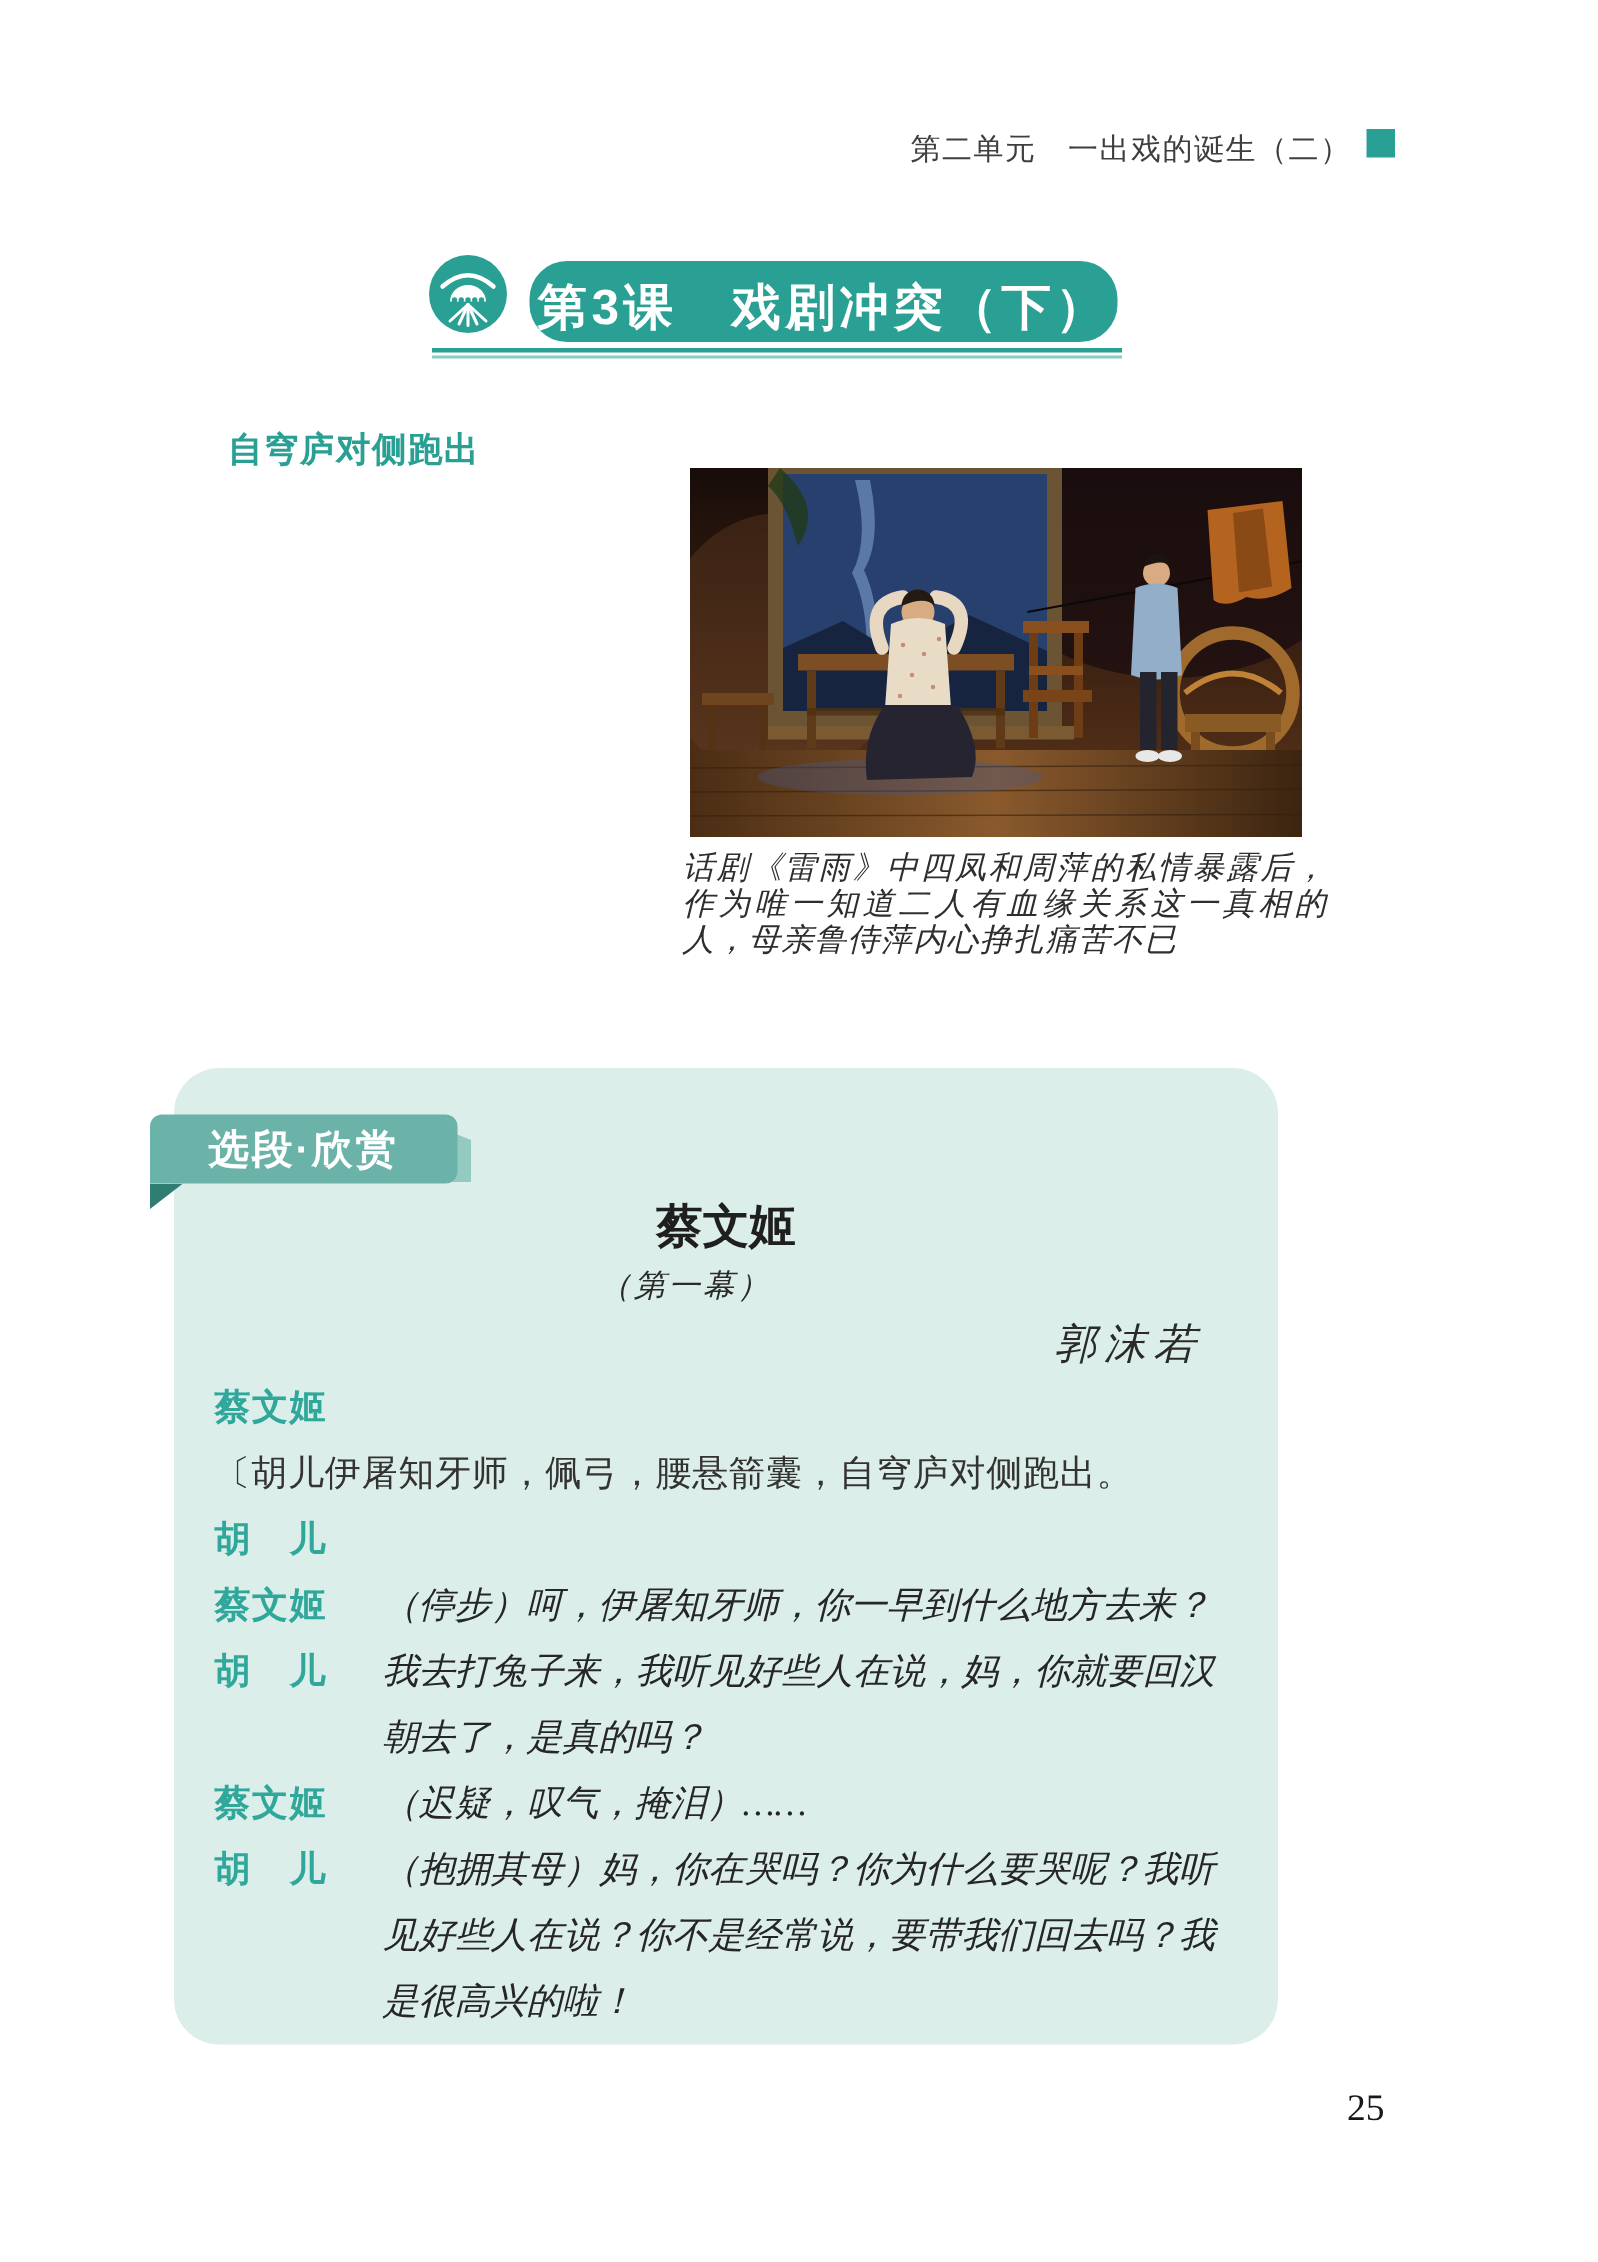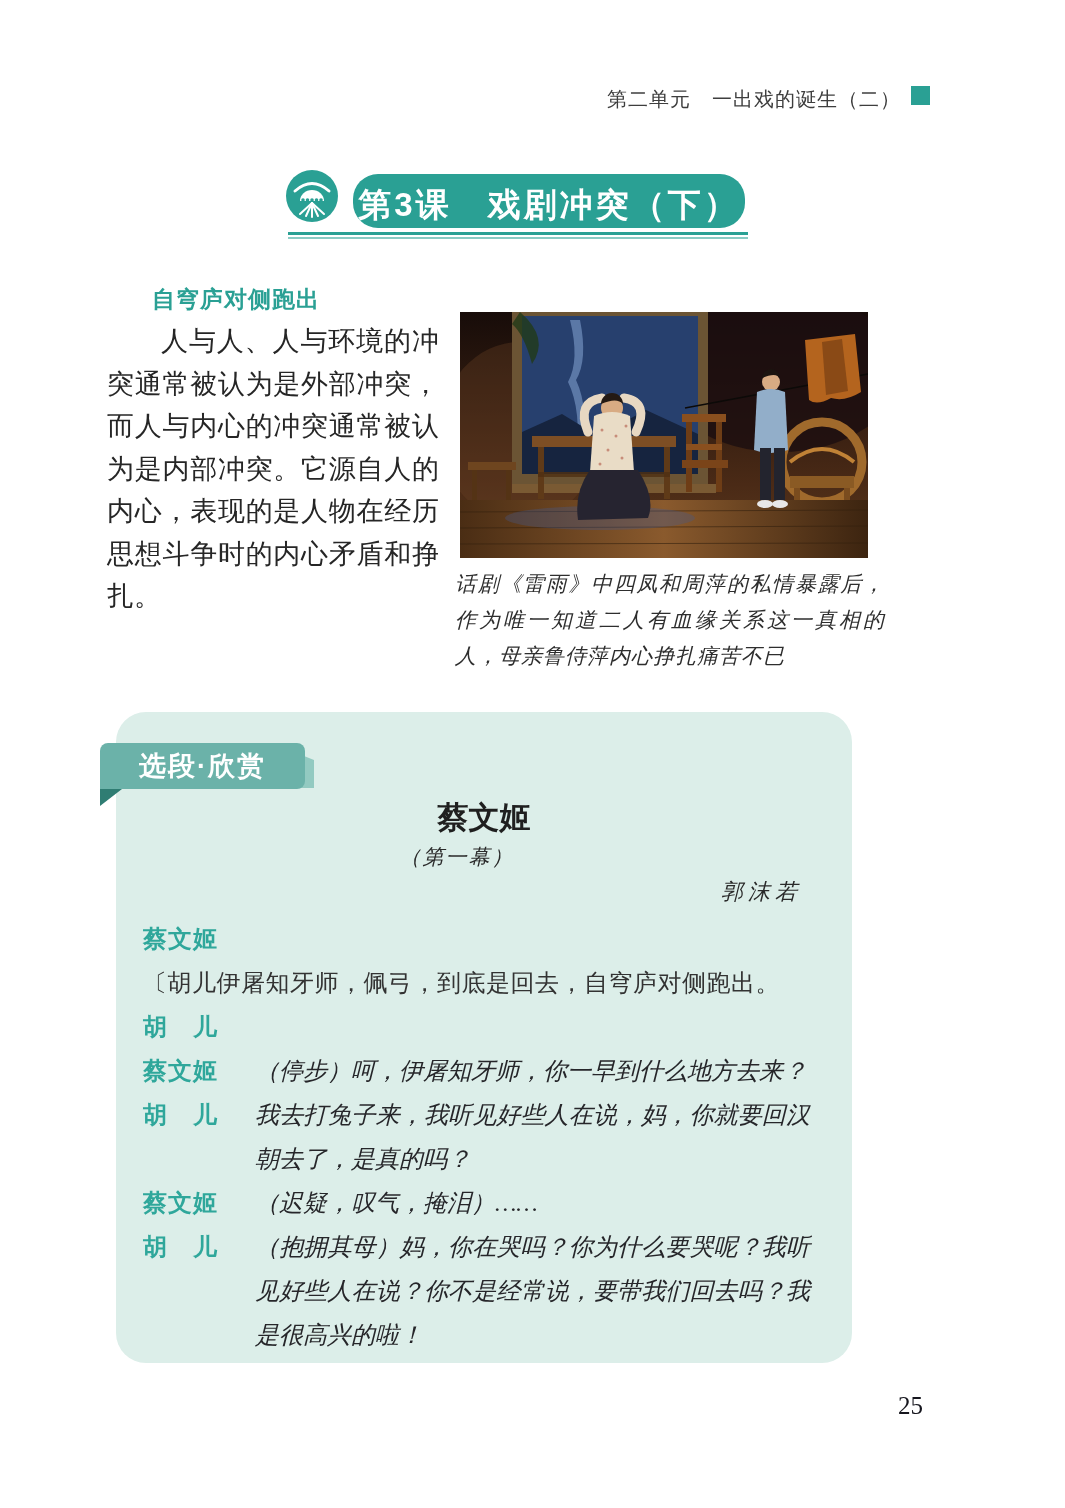--- a/index.html
+++ b/index.html
@@ -49,21 +49,21 @@
   .lead-paragraph{
     position:absolute;left:107px;top:320px;width:332px;
     font-family:"Liberation Serif",serif;font-size:27px;line-height:42.5px;
     color:var(--ink);text-align:justify;text-indent:2em;
   }
   
   .stage-photo{position:absolute;left:460px;top:312px;width:408px;height:246px;}
   .photo-caption{
     position:absolute;left:455px;top:566px;width:430px;
     font-family:"Liberation Serif",serif;font-style:italic;
-    font-size:21px;line-height:36px;letter-spacing:1px;
+    font-size:21px;line-height:24px;letter-spacing:1px;
     color:#2e2e2e;text-align:justify;
   }
   
   .excerpt-box{
     position:absolute;left:116px;top:712px;width:736px;height:651px;
     background:var(--box-bg);border-radius:30px;
   }
   .excerpt-tab-back{
     position:absolute;left:284px;top:748px;width:30px;height:40px;
     background:var(--tab-light);
@@ -85,21 +85,21 @@
     position:absolute;left:116px;top:797px;width:736px;text-align:center;
     font-family:"Liberation Serif",serif;font-weight:bold;font-size:31px;color:#1f1f1f;
   }
   .excerpt-subtitle{
     position:absolute;left:116px;top:843px;width:682px;text-align:center;
     font-family:"Liberation Serif",serif;font-style:italic;font-size:21px;color:#2a2a2a;
     letter-spacing:2px;
   }
   .excerpt-author{
     position:absolute;left:116px;top:877px;width:686px;text-align:right;padding-right:50px;
-    font-family:"Liberation Serif",serif;font-style:italic;font-size:22px;color:#2a2a2a;
+    font-family:"Liberation Serif",serif;font-style:italic;font-size:28px;color:#2a2a2a;
     letter-spacing:5px;
   }
   .dialogue{
     position:absolute;left:143px;top:917px;width:667px;
   }
   .line{display:flex;align-items:flex-start;line-height:44px;}
   .line .speaker{
     flex:0 0 112px;font-size:24px;font-weight:bold;color:var(--speaker);
     font-family:"Liberation Sans",sans-serif;letter-spacing:1px;
   }
@@ -151,21 +151,20 @@
 
   <div class="lesson-banner">
     <span class="txt">第3课　戏剧冲突（下）</span>
   </div>
   <div class="banner-rule">
     <div class="r1"></div>
       <div class="r2"></div>
   </div>
 
   <div class="section-heading">自穹庐对侧跑出</div>
-  <div class="lead-paragraph">人与人、人与环境的冲突通常被认为是外部冲突，而人与内心的冲突通常被认为是内部冲突。它源自人的内心，表现的是人物在经历思想斗争时的内心矛盾和挣扎。</div>
 
   <div class="stage-photo">
     <svg viewBox="0 0 408 246" width="408" height="246">
       <defs>
         <linearGradient id="bgG" x1="0" y1="0" x2="0" y2="1">
           <stop offset="0" stop-color="#170c09"></stop>
           <stop offset="0.7" stop-color="#4a2a16"></stop>
           <stop offset="1" stop-color="#5d3a1d"></stop>
         </linearGradient>
         <linearGradient id="floorG" x1="0" y1="0" x2="1" y2="0">
@@ -271,21 +270,21 @@
   <div class="excerpt-subtitle">（第一幕）</div>
   <div class="excerpt-author">郭沫若</div>
 
   <div class="dialogue">
     <div class="line">
       <span class="speaker">蔡文姬</span>
     </div>
 
     <div class="line stage">
 
-      <div class="text">〔胡儿伊屠知牙师，佩弓，到底是回去，自穹庐对侧跑出。</div>
+      <div class="text">〔胡儿伊屠知牙师，佩弓，腰悬箭囊，自穹庐对侧跑出。</div>
     </div>
 
     <div class="line">
       <span class="speaker">胡　儿</span>
     </div>
 
     <div class="line">
       <span class="speaker">蔡文姬</span>
       <div class="text">（停步）呵，伊屠知牙师，你一早到什么地方去来？</div>
     </div>

